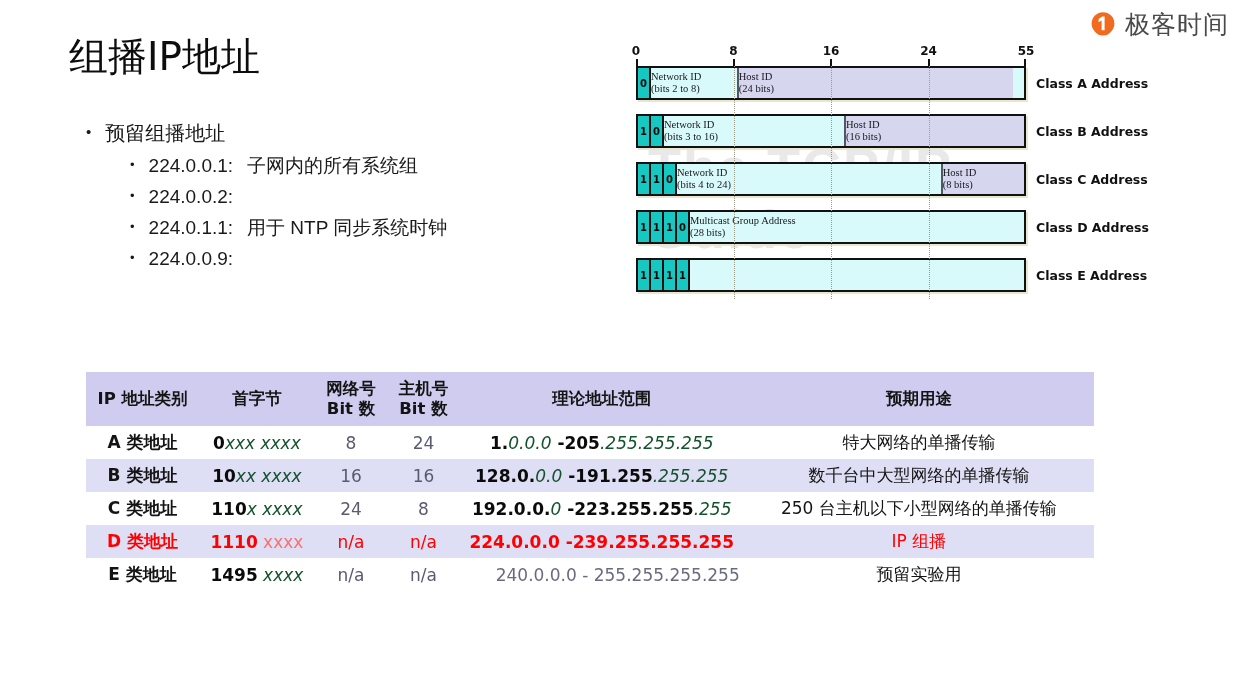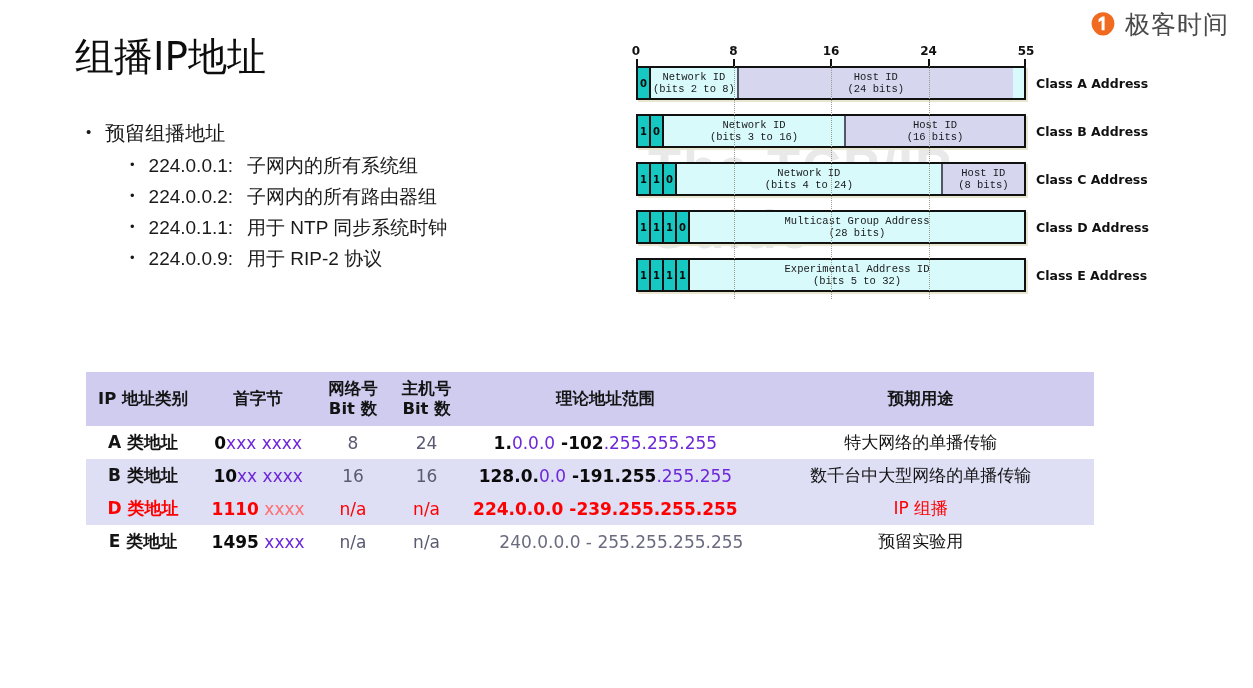--- a/index.html
+++ b/index.html
@@ -25,21 +25,21 @@
     width: 30px; height: 30px; position: relative;
   }
   .brand-text {
     font-size: 25px; letter-spacing: 1px;
     color: #4a4a4a; font-weight: 400;
     font-family: "DejaVu Sans", "Liberation Sans", sans-serif;
   }
 
   
   .title {
-    position: absolute; left: 75px; top: 30px;
+    position: absolute; left: 69px; top: 30px;
     font-size: 39px; color: #0d0d0d; font-weight: 400;
     letter-spacing: 0px;
     font-family: "DejaVu Sans", "Liberation Sans", sans-serif;
   }
 
   
   .bullets { position: absolute; left: 86px; top: 118px; }
   .b1 {
     font-size: 20px; color: #1a1a1a; line-height: 30px;
     display: flex; align-items: flex-start; gap: 14px;
@@ -81,23 +81,23 @@
   .bitcell {
     flex: 0 0 auto; width: 13px;
     background: #17C7C1;
     border-right: 2px solid #111;
     display: flex; align-items: center; justify-content: center;
     font-size: 10px; font-weight: bold; color: #0b0b0b;
     font-family: "DejaVu Sans", "Liberation Sans", sans-serif;
   }
   .seg {
     display: flex; flex-direction: column;
-    align-items: center; justify-content: center;
+    align-items: flex-start; justify-content: center;
     font-size: 10.5px; color: #17181c; line-height: 12.5px;
-    font-family: Liberation Mono, monospace;
+    font-family: Liberation Serif, serif;
     overflow: hidden; white-space: nowrap;
   }
   .seg.net { background: #D9FAFA; }
   .seg.host { background: #D6D6EF; border-left: 2px solid #555566; }
   .seg.full { background: #D9FAFA; }
   .classlab {
     position: absolute; left: 398px; top: 50%;
     transform: translateY(-50%);
     font-size: 12.5px; font-weight: bold; color: #111;
     white-space: nowrap;
@@ -131,21 +131,21 @@
   }
   .tbl tr.alt td { background: #DEDEF5; }
   .tbl tr.hl td { background: #DEDEF5; color: #FF0000; }
   .c-class { width: 118px; font-weight: bold; }
   .c-byte  { width: 118px; }
   .c-net   { width: 78px; }
   .c-hostn { width: 78px; }
   .c-range { width: 256px; }
   .c-use   { width: 360px; }
   .bold { font-weight: bold; color: #0b0b0b; }
-  .dim  { color: #6d28d9; }
+  .dim  { color: #14532d; font-style: italic; }
   .dim2 { color: #6b6b80; margin-left: 32px; }
   .rbold { font-weight: bold; color: #FF0000; }
   .rdim  { color: #FF6E6E; }
 </style>
 </head>
 <body>
 
 <div class="slide">
 
   <div class="brand">
@@ -168,31 +168,29 @@
     </div>
     <div class="sub">
       <div class="b2">
         <span class="dot">•</span>
         <span>224.0.0.1:</span>
         <span>子网内的所有系统组</span>
       </div>
       <div class="b2">
         <span class="dot">•</span>
         <span>224.0.0.2:</span>
-        <span>子网内的所有路由器组</span>
       </div>
       <div class="b2">
         <span class="dot">•</span>
         <span>224.0.1.1:</span>
         <span>用于 NTP 同步系统时钟</span>
       </div>
       <div class="b2">
         <span class="dot">•</span>
         <span>224.0.0.9:</span>
-        <span>用于 RIP-2 协议</span>
       </div>
     </div>
   </div>
 
   <div class="diagram">
     <div class="watermark">The TCP/IP Guide</div>
     <div class="ruler">
         <div class="lab" style="left: 0%;">0</div>
         <div class="tick" style="left: 0px;"></div>
         <div class="lab" style="left: 25%;">8</div>
@@ -261,26 +259,20 @@
               <div>(28 bits)</div>
             </div>
           </div>
           <div class="classlab">Class D Address</div>
         </div>
         <div class="drow">
           <div class="bitcell">1</div>
           <div class="bitcell">1</div>
           <div class="bitcell">1</div>
           <div class="bitcell">1</div>
-          <div style="display: flex; flex: 1 1 auto;">
-            <div class="seg full" style="flex: 0 0 100%;">
-              <div>Experimental Address ID</div>
-              <div>(bits 5 to 32)</div>
-            </div>
-          </div>
           <div class="classlab">Class E Address</div>
         </div>
       </div>
   <div class="dashcol" style="left: calc(97.5px);"></div>
       <div class="dashcol" style="left: calc(195px);"></div>
       <div class="dashcol" style="left: calc(292.5px);"></div>
     </div>
 
   <table class="tbl">
     <thead>
@@ -306,31 +298,39 @@
           <span>预期用途</span>
         </th>
       </tr>
     </thead>
     <tbody>
         <tr>
           <td class="c-class">A 类地址</td>
           <td class="c-byte"><span class="bold">0</span><span class="dim">xxx xxxx</span></td>
           <td class="c-net" style="color: rgb(90, 90, 114);">8</td>
           <td class="c-hostn" style="color: rgb(90, 90, 114);">24</td>
-          <td class="c-range"><span class="bold">1.</span><span class="dim">0.0.0</span><span class="bold"> -</span><span class="bold">102</span><span class="dim">.255.255.255</span></td>
+          <td class="c-range"><span class="bold">1.</span><span class="dim">0.0.0</span><span class="bold"> -</span><span class="bold">205</span><span class="dim">.255.255.255</span></td>
           <td class="c-use">特大网络的单播传输</td>
         </tr>
         <tr class="alt">
           <td class="c-class">B 类地址</td>
           <td class="c-byte"><span class="bold">10</span><span class="dim">xx xxxx</span></td>
           <td class="c-net" style="color: rgb(90, 90, 114);">16</td>
           <td class="c-hostn" style="color: rgb(90, 90, 114);">16</td>
           <td class="c-range"><span class="bold">128.0.</span><span class="dim">0.0</span><span class="bold"> -</span><span class="bold">191.255</span><span class="dim">.255.255</span></td>
           <td class="c-use">数千台中大型网络的单播传输</td>
         </tr>
+        <tr>
+          <td class="c-class">C 类地址</td>
+          <td class="c-byte"><span class="bold">110</span><span class="dim">x xxxx</span></td>
+          <td class="c-net" style="color: rgb(90, 90, 114);">24</td>
+          <td class="c-hostn" style="color: rgb(90, 90, 114);">8</td>
+          <td class="c-range"><span class="bold">192.0.0.</span><span class="dim">0</span><span class="bold"> -</span><span class="bold">223.255.255</span><span class="dim">.255</span></td>
+          <td class="c-use">250 台主机以下小型网络的单播传输</td>
+        </tr>
         <tr class="hl">
           <td class="c-class">D 类地址</td>
           <td class="c-byte"><span class="rbold">1110</span><span class="rdim"> xxxx</span></td>
           <td class="c-net">n/a</td>
           <td class="c-hostn">n/a</td>
           <td class="c-range"><span class="rbold">224.0.0.0 -239.255.255.255</span></td>
           <td class="c-use">IP 组播</td>
         </tr>
         <tr>
           <td class="c-class">E 类地址</td>

